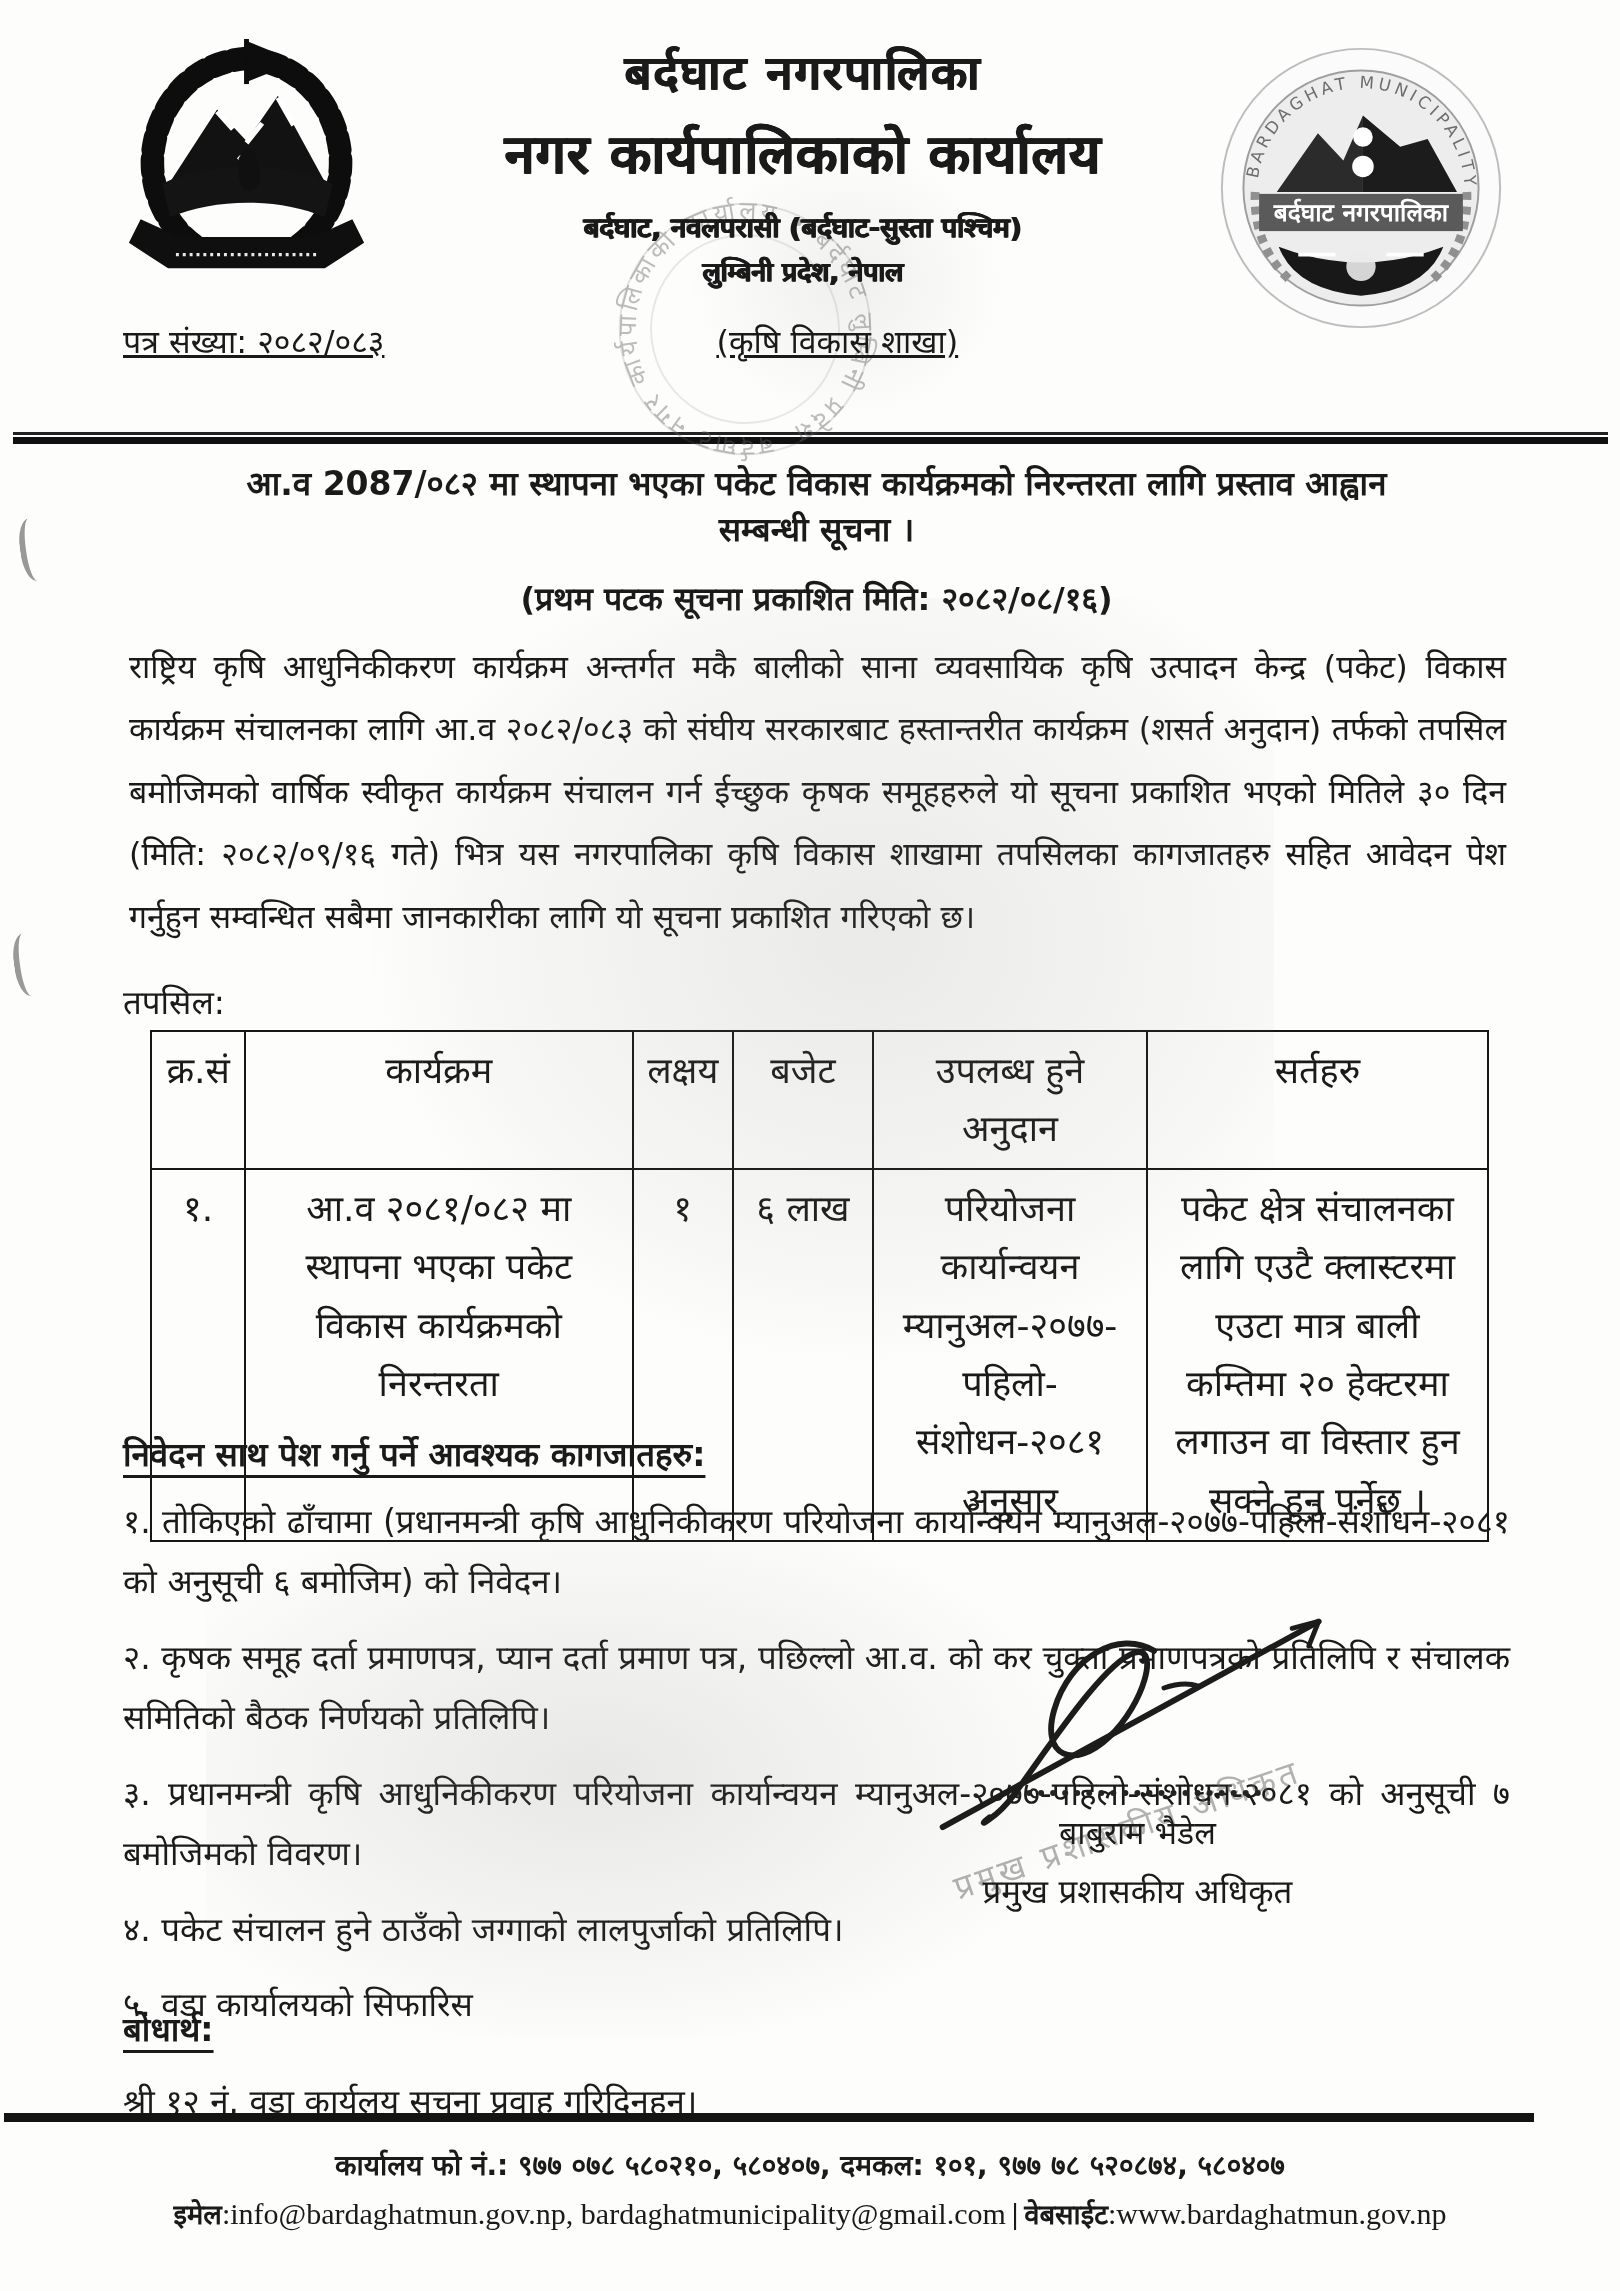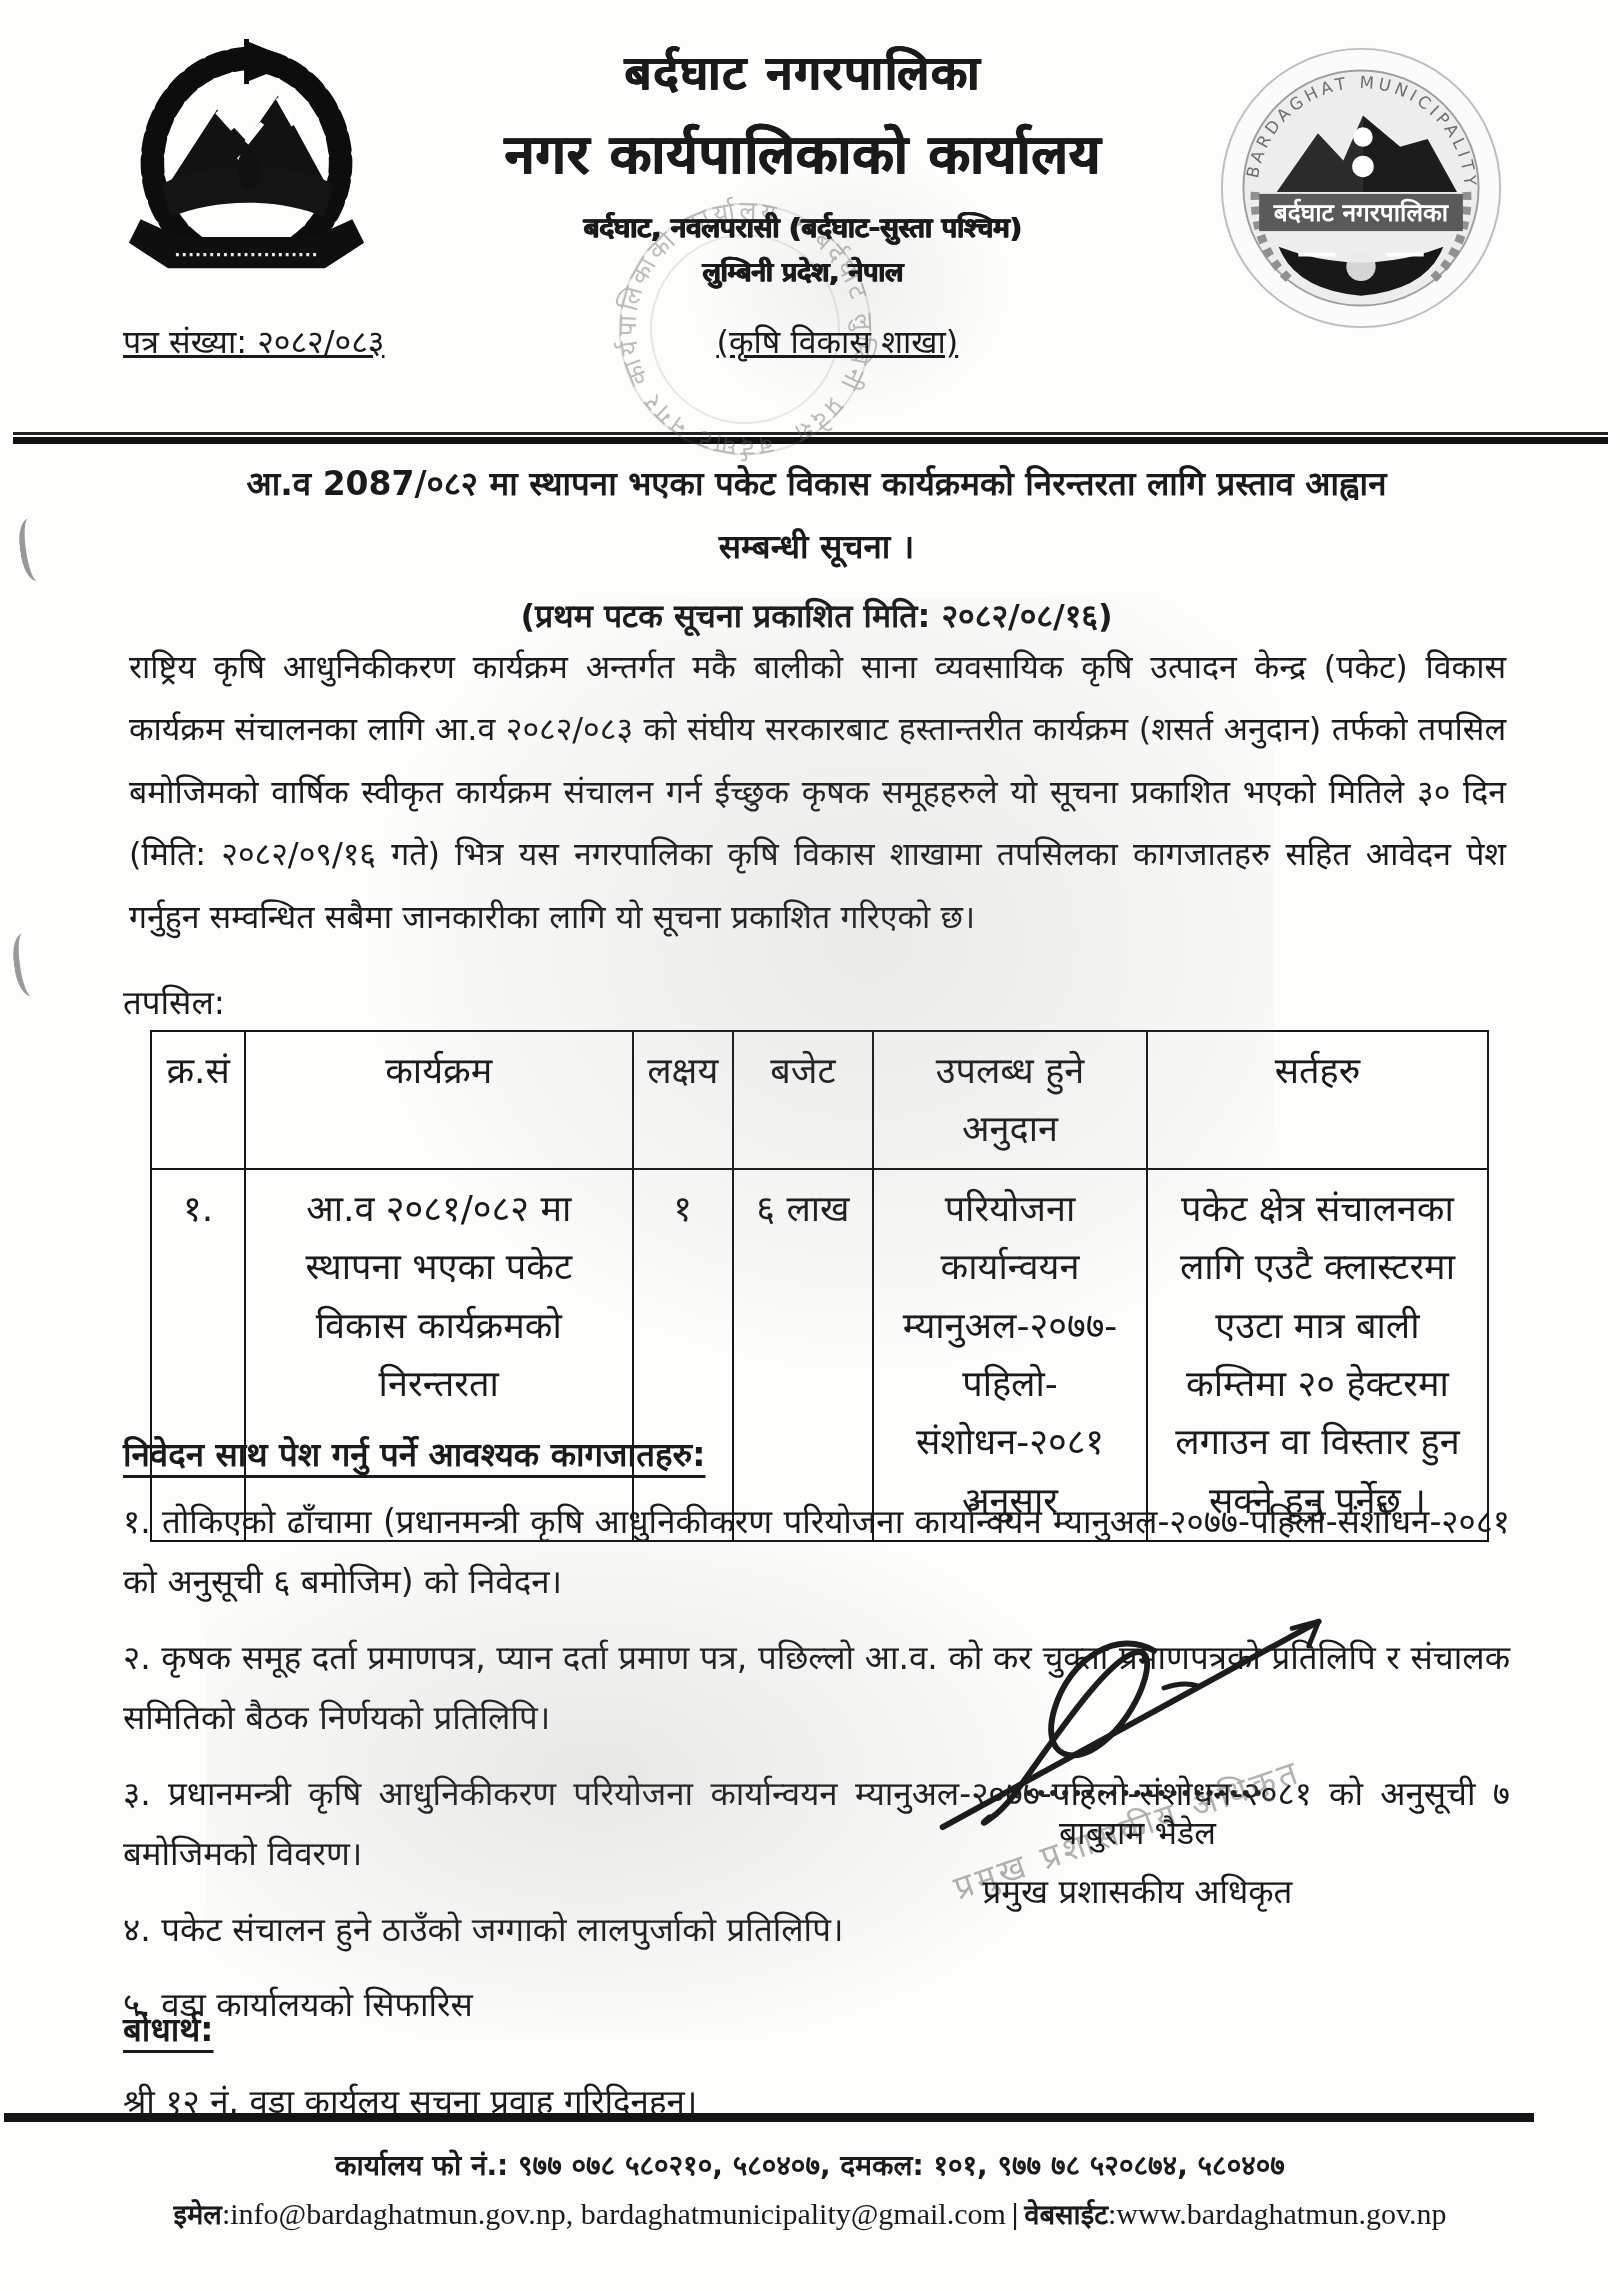--- a/index.html
+++ b/index.html
@@ -46,21 +46,21 @@
   .meta-row + .meta-row { margin-top: 17.6px; }
   .m-left { width: 36%; text-align: left; }
   .m-center { width: 31%; text-align: center; }
   .m-right { width: 33%; text-align: right; }
 
   .rule { height: 11.8px; margin: 13.7px -98px 0 -110px;
     background: linear-gradient(#222 0 2.9px, #fff 2.9px 4.9px, #101010 4.9px 11.8px); }
 
   
   .subject { height: 178px; text-align: center; font-weight: 700; font-size: 33px; padding-top: 15.7px; }
-  .subject-line2 { margin-top: 18px; }
+  .subject-line2 { margin-top: 1px; }
   .publish-line { margin-top: 25.5px; font-size: 32px; }
 
   
   .body-par { height: 341px; font-size: 32px; line-height: 1.95; text-align: justify; margin: 13.7px 3.9px 0 5.9px; }
   .tapasil { height: 51px; font-size: 33px; margin-top: 2px; }
 
   .table-wrap { height: 376px; }
   table { border-collapse: collapse; width: 96.5%; margin-left: 27.4px; table-layout: fixed; }
   th, td { border: 2.9px solid #161616; vertical-align: top; text-align: center;
     padding: 9.8px 13.7px; font-size: 36px; font-weight: 400; line-height: 1.62; }

